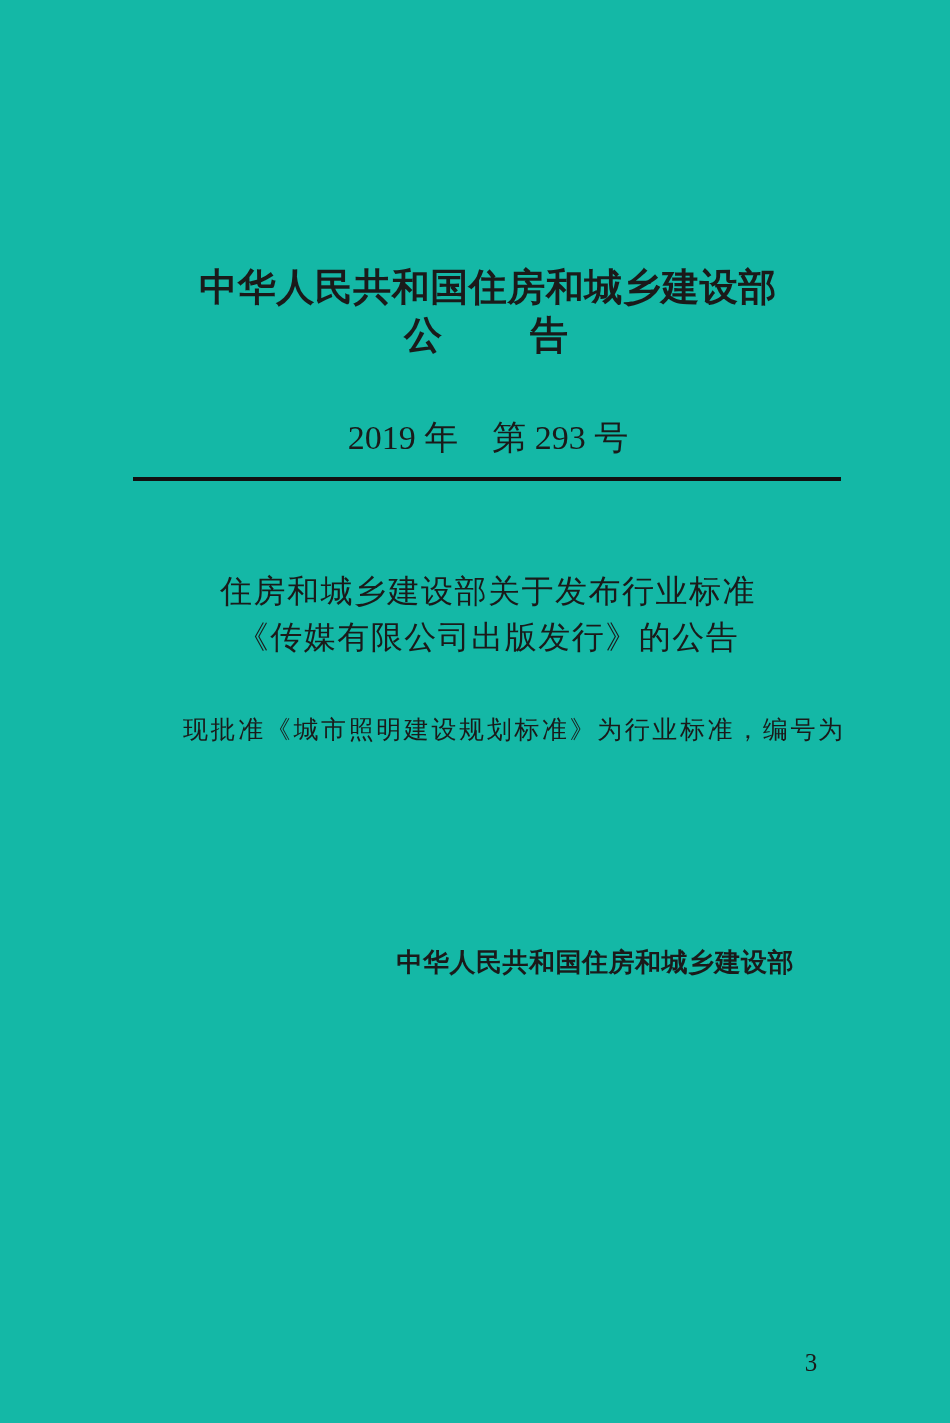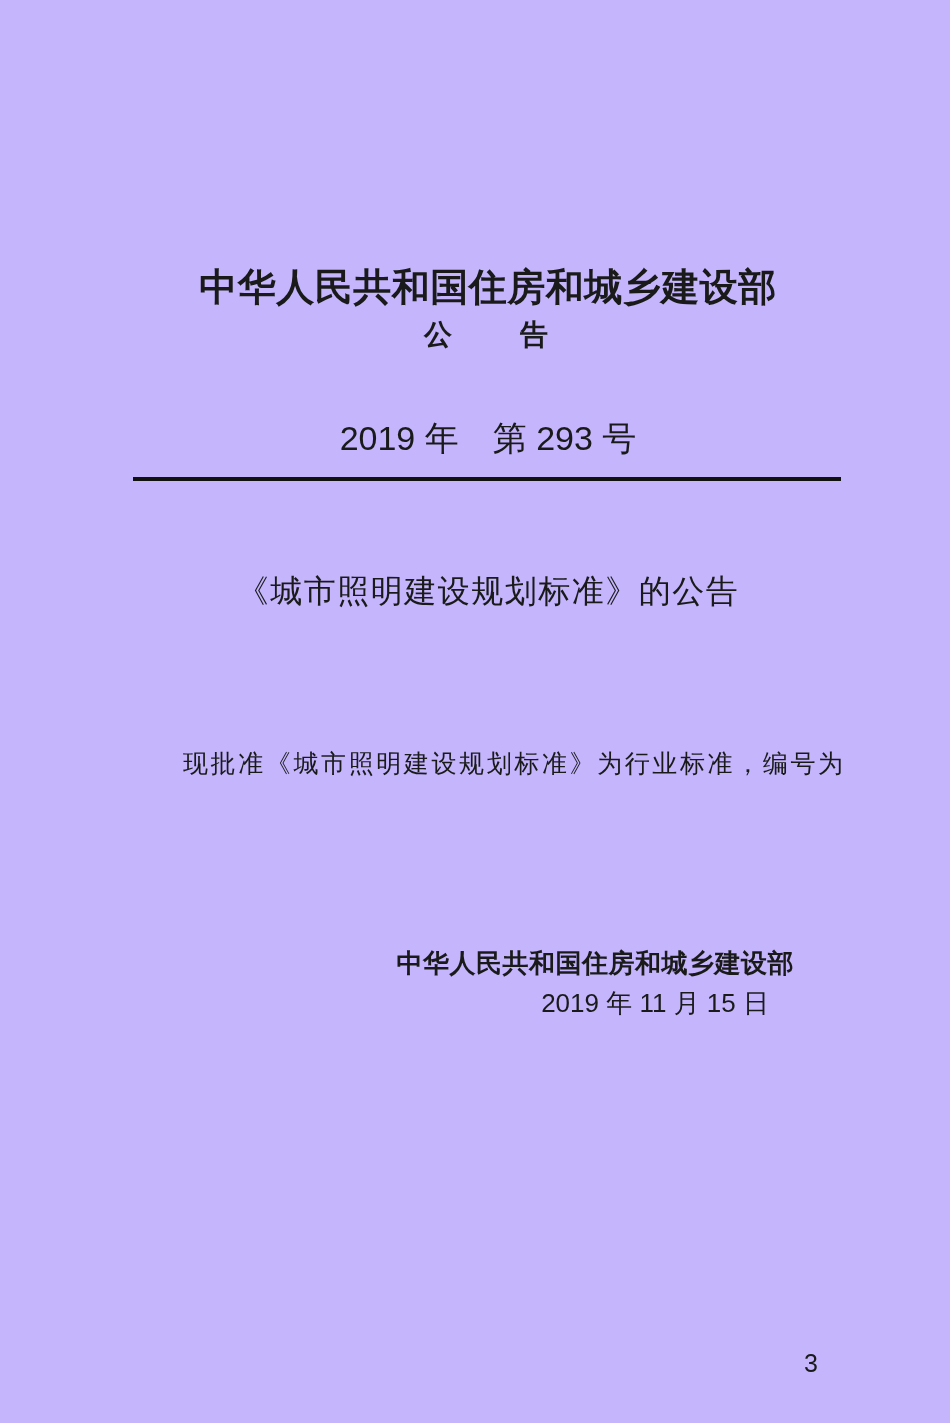--- a/index.html
+++ b/index.html
@@ -5,23 +5,23 @@
   html, body {
     margin: 0;
     padding: 0;
     background: #e8e8e8;
   }
   .page {
     position: relative;
     width: 950px;
     height: 1423px;
     margin: 0 auto;
-    background: #c4b5fd;
+    background: #14b8a6;
     color: #1a1a1a;
-    font-family: Liberation Sans, sans-serif;
+    font-family: Liberation Serif, serif;
     overflow: hidden;
   }
   
   .authority-title {
     position: absolute;
     top: 263px;
     left: 133px;
     width: 710px;
     text-align: center;
     font-size: 38px;
@@ -29,21 +29,21 @@
     line-height: 48px;
     letter-spacing: 0.5px;
     white-space: nowrap;
   }
   .notice-word {
     position: absolute;
     top: 311px;
     left: 133px;
     width: 710px;
     text-align: center;
-    font-size: 28px;
+    font-size: 38px;
     font-weight: bold;
     line-height: 48px;
     letter-spacing: 4px;
     white-space: nowrap;
   }
   .issue-number {
     position: absolute;
     top: 419px;
     left: 133px;
     width: 710px;
@@ -76,21 +76,21 @@
   .body-text {
     position: absolute;
     top: 711px;
     left: 133px;
     width: 710px;
     font-size: 25px;
     line-height: 38px;
   }
   .body-text .para { margin: 0; }
   .body-text .para + .para { margin-top: 5px; }
-  .line { line-height: 38px; margin-top: 33px; }
+  .line { line-height: 38px; }
   .line.indent { padding-left: 50px; }
   .line.justify {
     text-align: justify;
     text-align-last: justify;
   }
   .line.plain { text-align: left; }
   
   .signature-name {
     position: absolute;
     top: 944px;
@@ -136,32 +136,30 @@
 
   <div class="authority-title">中华人民共和国住房和城乡建设部</div>
 
   <div class="notice-word">公　　告</div>
 
   <div class="issue-number">2019 年　第 293 号</div>
 
   <div class="header-divider"></div>
 
   <div class="announcement-title">
-    <div class="t-line">《城市照明建设规划标准》的公告</div>
+    <div class="t-line">住房和城乡建设部关于发布行业标准</div>
+    <div class="t-line">《传媒有限公司出版发行》的公告</div>
   </div>
 
   <div class="body-text">
     <div class="para">
       <div class="line indent justify">现批准《城市照明建设规划标准》为行业标准，编号为</div>
     </div>
   </div>
 
   <div class="signature-name">
     <span class="inner">中华人民共和国住房和城乡建设部</span>
   </div>
 
-  <div class="signature-date">
-    <span class="inner">2019 年 11 月 15 日</span>
-  </div>
 
   <div class="page-number">3</div>
 
 </div>
 
 </body></html>

